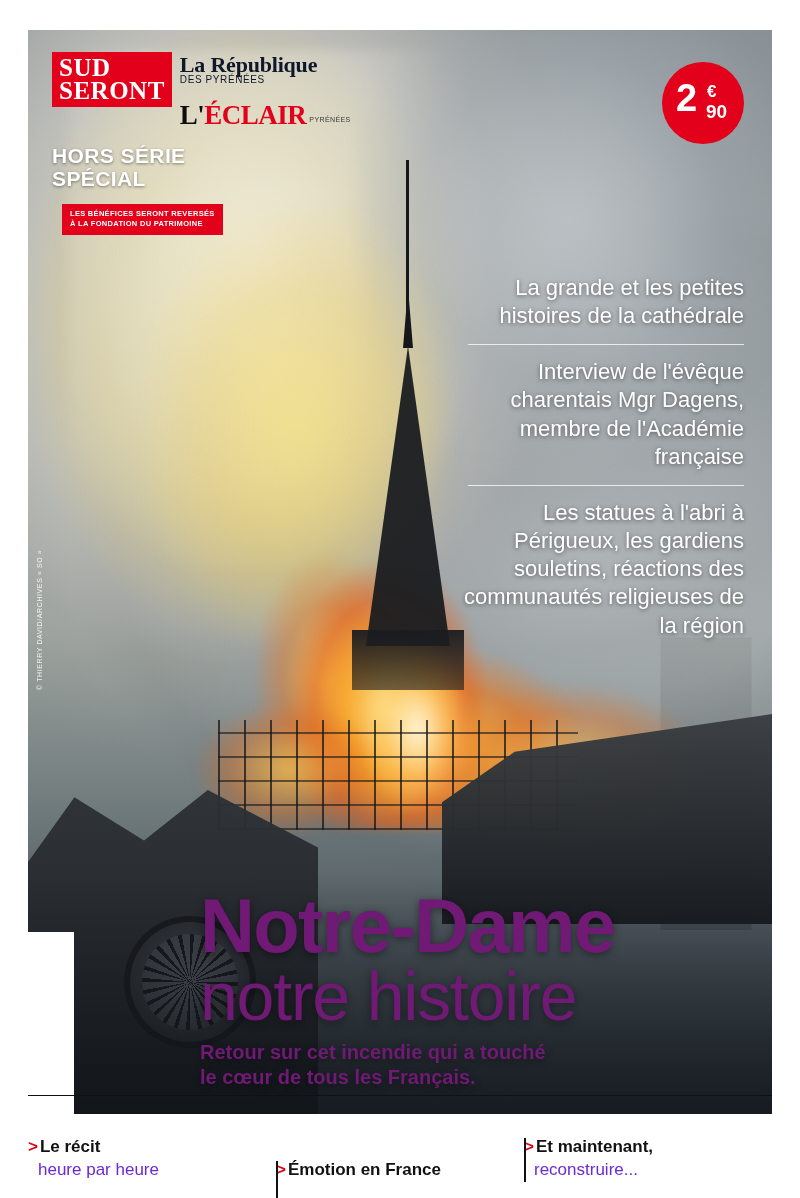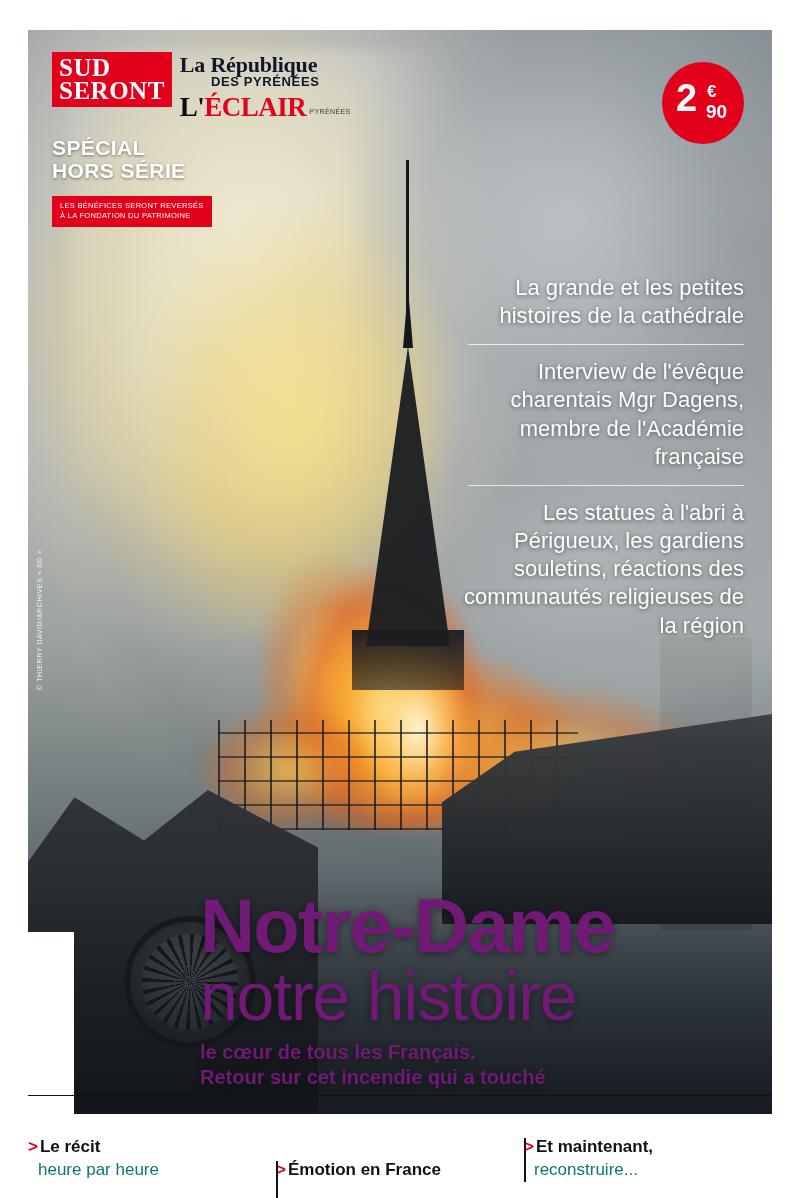--- a/index.html
+++ b/index.html
@@ -208,28 +208,28 @@
     line-height: 1;
     padding-top: 2px;
   }
   .rep-1 {
     font-family: "Liberation Serif", serif;
     font-size: 22px;
     font-weight: 700;
     letter-spacing: -0.2px;
   }
   .rep-2 {
-    font-size: 13px;
-    font-weight: 700;
+    font-size: 10px;
+    font-weight: 400;
     letter-spacing: 0.6px;
-    text-align: center;
+    text-align: left;
     margin-top: -1px;
   }
   .eclair {
-    margin-top: 7px;
+    margin-top: 18px;
     display: flex;
     align-items: flex-end;
     gap: 3px;
   }
   .eclair-main {
     color: #0d0d0d;
     font-family: "Liberation Serif", serif;
     font-weight: 700;
     font-size: 27px;
     letter-spacing: -0.5px;
@@ -249,26 +249,27 @@
     font-size: 21px;
     line-height: 1.06;
     letter-spacing: 0.4px;
     text-shadow: 0 1px 3px rgba(0,0,0,0.45);
   }
   .benefices {
     margin-top: 14px;
     background: #e2001a;
     color: #ffffff;
     font-size: 7.5px;
-    font-weight: 400;
+    font-weight: 700;
     line-height: 1.35;
     letter-spacing: 0.3px;
     padding: 5px 8px 6px 8px;
     display: inline-block;
     max-width: 172px;
+    margin-left: 10px;
   }
 
   
   .price-badge {
     position: absolute;
     right: 56px; top: 62px;
     width: 82px; height: 82px;
     border-radius: 50%;
     background: #e2001a;
     color: #ffffff;
@@ -397,21 +398,21 @@
   .bi-line1 {
     font-size: 17px;
     font-weight: 700;
     color: #111;
     line-height: 1.2;
   }
   .bi-line1 .chev { color: #e2001a; margin-right: 2px; font-weight: 700; }
   .bi-line2 {
     font-size: 17px;
     font-weight: 400;
-    color: #0f766e;
+    color: #6d28d9;
     line-height: 1.2;
     margin-top: 2px;
     padding-left: 10px;
   }
 </style>
 </head>
 <body>
 
 <div class="page">
 
@@ -458,22 +459,22 @@
         <div class="eclair">
           <div class="eclair-main">
             <span>L'</span><span class="accent">ÉCLAIR</span>
           </div>
           <div class="eclair-sub">PYRÉNÉES</div>
         </div>
       </div>
     </div>
 
     <div class="hors-serie">
+      <div>HORS SÉRIE</div>
       <div>SPÉCIAL</div>
-      <div>HORS SÉRIE</div>
     </div>
 
     <div class="benefices">
       <div>LES BÉNÉFICES SERONT REVERSÉS</div>
       <div>À LA FONDATION DU PATRIMOINE</div>
     </div>
   </div>
 
   <div class="price-badge">
     <div class="price-inner">
@@ -490,22 +491,22 @@
     <div class="teaser-rule"></div>
     <div class="teaser">Les statues à l'abri à Périgueux, les gardiens souletins, réactions des communautés religieuses de la région</div>
   </div>
 
   <div class="credit">© THIERRY DAVID/ARCHIVES « SO »</div>
 
   <div class="title-block">
     <div class="title-main">Notre-Dame</div>
     <div class="title-sub">notre histoire</div>
     <div class="title-kicker">
+      <div>Retour sur cet incendie qui a touché</div>
       <div>le cœur de tous les Français.</div>
-      <div>Retour sur cet incendie qui a touché</div>
     </div>
   </div>
 
   <div class="bottom-bar">
     <div class="bottom-item">
       <div class="bi-line1">
         <span class="chev">&gt;</span><span>Le récit</span>
       </div>
       <div class="bi-line2">heure par heure</div>
     </div>

